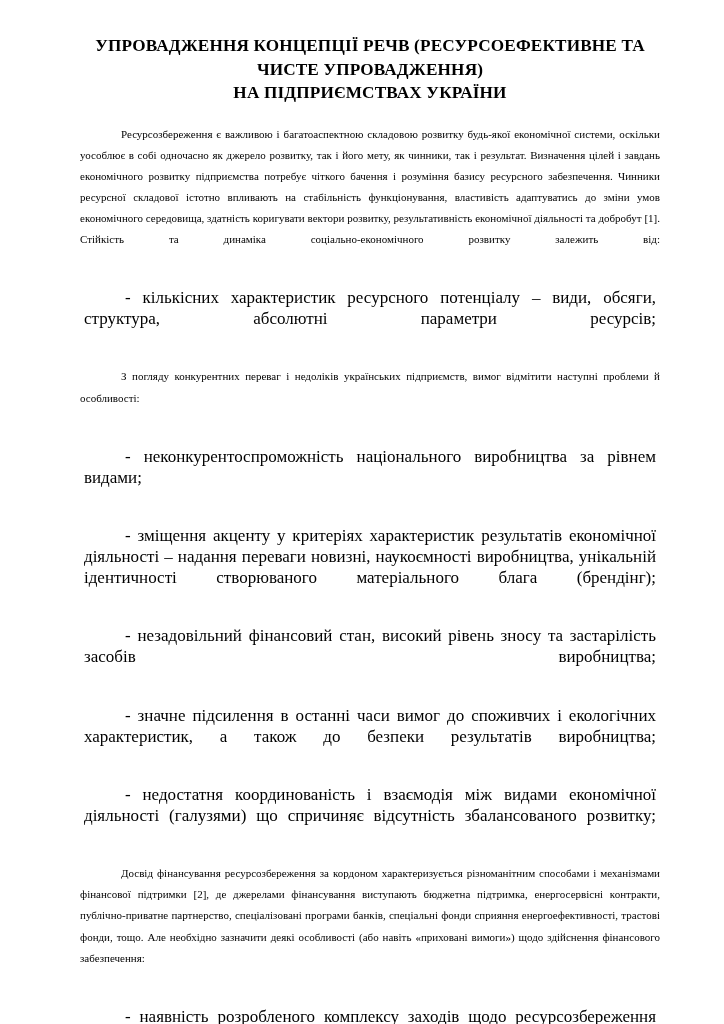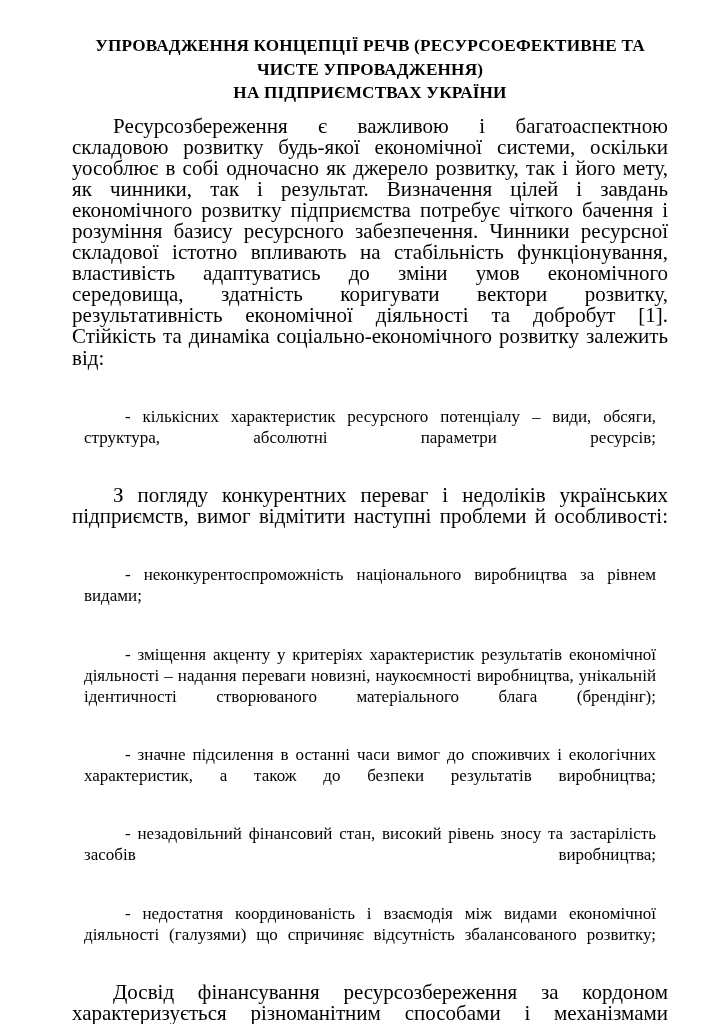--- a/index.html
+++ b/index.html
@@ -22,30 +22,30 @@
     position: absolute;
     left: 68px;
     top: 34px;
     width: 604px;
   }
   .doc-title {
     font-size: 17.2px;
     line-height: 23.5px;
     font-weight: bold;
     text-align: center;
-    margin: 0 0 11px 0;
+    margin: 0 0 19px 0;
     letter-spacing: 0.15px;
   }
   .doc-title .tline {
     display: block;
     white-space: nowrap;
   }
   p.para {
-    margin: 4px;
-    font-size: 21px;
+    margin: 12px;
+    font-size: 11px;
     line-height: 21.1px;
     text-align: justify;
     text-justify: inter-word;
     text-indent: 41px;
     hyphens: none;
   }
   p.bullet {
     margin: 16px;
     font-size: 17px;
     line-height: 21.1px;
@@ -72,21 +72,21 @@
       <span class="tline">ЧИСТЕ УПРОВАДЖЕННЯ)</span>
       <span class="tline">НА ПІДПРИЄМСТВАХ УКРАЇНИ</span>
     </h1>
 
     <p class="para">Ресурсозбереження є важливою і багатоаспектною складовою розвитку будь-якої економічної системи, оскільки уособлює в собі одночасно як джерело розвитку, так і його мету, як чинники, так і результат. Визначення цілей і завдань економічного розвитку підприємства потребує чіткого бачення і розуміння базису ресурсного забезпечення. Чинники ресурсної складової істотно впливають на стабільність функціонування, властивість адаптуватись до зміни умов економічного середовища, здатність коригувати вектори розвитку, результативність економічної діяльності та добробут [1]. Стійкість та динаміка соціально-економічного розвитку залежить від:</p>
     <p class="bullet">- кількісних характеристик ресурсного потенціалу – види, обсяги, структура, абсолютні параметри ресурсів;</p>
 
     <p class="para">З погляду конкурентних переваг і недоліків українських підприємств, вимог відмітити наступні проблеми й особливості:</p>
     <p class="bullet">- неконкурентоспроможність національного виробництва за рівнем видами;</p>
     <p class="bullet">- зміщення акценту у критеріях характеристик результатів економічної діяльності – надання переваги новизні, наукоємності виробництва, унікальній ідентичності створюваного матеріального блага (брендінг);</p>
+    <p class="bullet">- незадовільний фінансовий стан, високий рівень зносу та застарілість засобів виробництва;</p>
     <p class="bullet">- значне підсилення в останні часи вимог до споживчих і екологічних характеристик, а також до безпеки результатів виробництва;</p>
-    <p class="bullet">- незадовільний фінансовий стан, високий рівень зносу та застарілість засобів виробництва;</p>
     <p class="bullet">- недостатня координованість і взаємодія між видами економічної діяльності (галузями) що спричиняє відсутність збалансованого розвитку;</p>
 
     <p class="para">Досвід фінансування ресурсозбереження за кордоном характеризується різноманітним способами і механізмами фінансової підтримки [2], де джерелами фінансування виступають бюджетна підтримка, енергосервісні контракти, публічно-приватне партнерство, спеціалізовані програми банків, спеціальні фонди сприяння енергоефективності, трастові фонди, тощо. Але необхідно зазначити деякі особливості (або навіть «приховані вимоги») щодо здійснення фінансового забезпечення:</p>
     <p class="bullet">- наявність розробленого комплексу заходів щодо ресурсозбереження (програми або проекту), тобто усвідомлення поставлених цілей і засобів їх досягнення;</p>
 
   </div>
 </div>
 
 </body></html>

